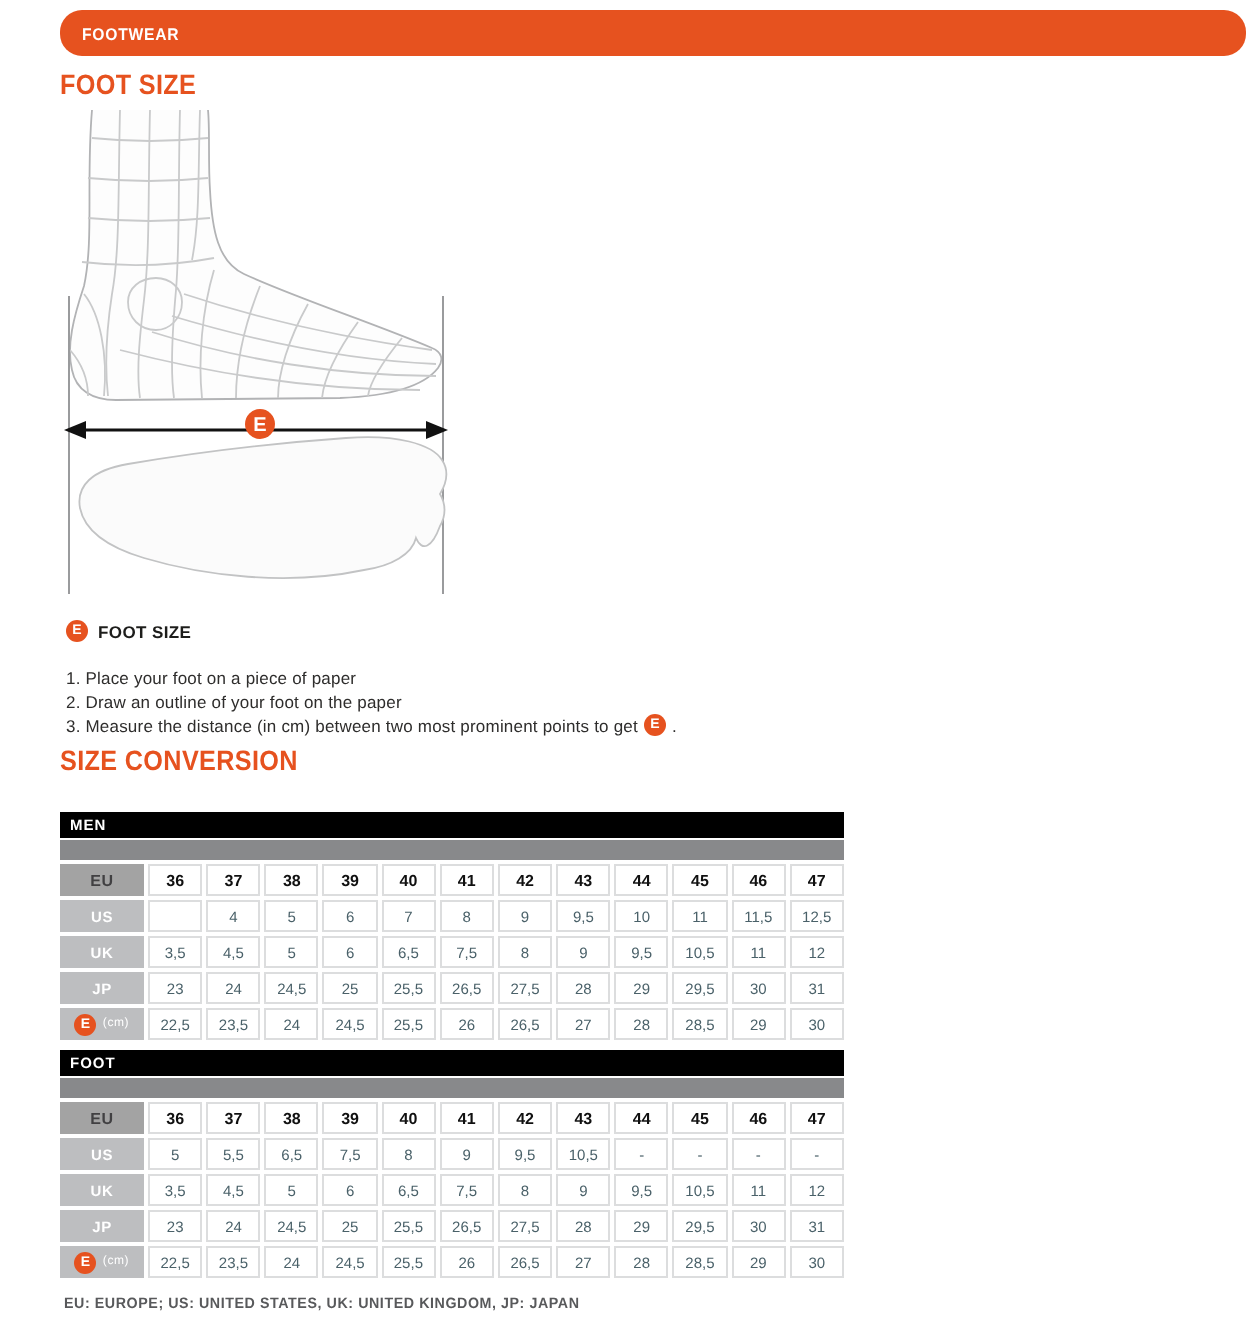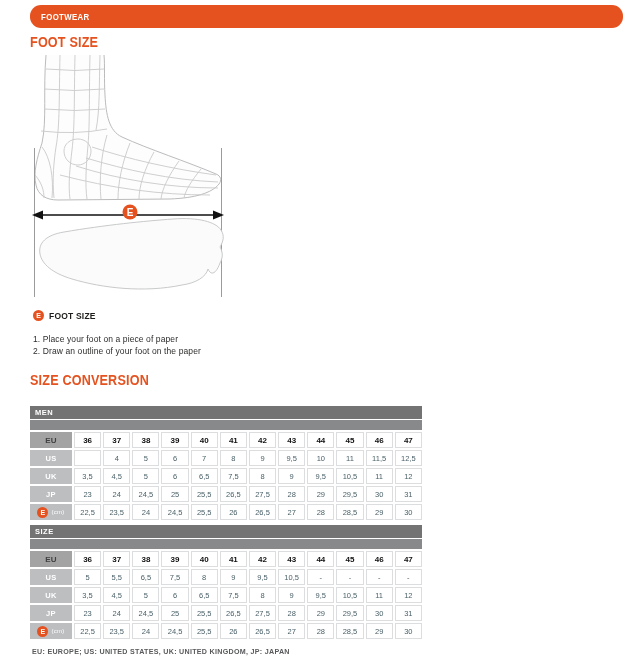--- a/index.html
+++ b/index.html
@@ -34,21 +34,21 @@
   }
   .instructions{
     position:absolute;left:33px;top:333px;font-size:8.5px;color:#2e2d2c;
     line-height:12px;letter-spacing:.1px;
   }
   .instructions .line{display:flex;align-items:flex-start;gap:3px;}
   .size-table{position:absolute;left:30px;width:392px;}
   #men-table{top:406px;}
   #women-table{top:525px;}
   .title-bar{
-    height:13px;background:#737373;color:#fff;font-size:7.5px;font-weight:bold;
+    height:13px;background:#000000;color:#fff;font-size:7.5px;font-weight:bold;
     line-height:13px;padding-left:5px;letter-spacing:.5px;box-sizing:border-box;
   }
   .sub-bar{height:10px;background:#88898b;margin-top:1px;}
   .size-table table{
     border-collapse:separate;border-spacing:2px;table-layout:fixed;
     width:396px;margin-left:-2px;
   }
   .size-table td{
     height:16px;text-align:center;vertical-align:middle;font-size:7.5px;
     padding:0;overflow:hidden;
@@ -126,20 +126,25 @@
   <span class="caption-text">FOOT SIZE</span>
 </div>
 
 <div class="instructions">
   <div class="line">
     <span>1. Place your foot on a piece of paper</span>
   </div>
   <div class="line">
     <span>2. Draw an outline of your foot on the paper</span>
   </div>
+  <div class="line">
+    <span>3. Measure the distance (in cm) between two most prominent points to get</span>
+    <span class="ebadge">E</span>
+    <span>.</span>
+  </div>
 </div>
 
 <h1 class="orange-heading" id="size-conversion-heading">SIZE CONVERSION</h1>
 
 <div class="size-table" id="men-table">
   <div class="title-bar">MEN</div>
   <div class="sub-bar"></div>
   <table>
       <tbody>
         <tr class="row-eu">
@@ -220,21 +225,21 @@
           <td class="val">28</td>
           <td class="val">28,5</td>
           <td class="val">29</td>
           <td class="val">30</td>
         </tr>
       </tbody>
     </table>
 </div>
 
 <div class="size-table" id="women-table">
-  <div class="title-bar">SIZE</div>
+  <div class="title-bar">FOOT</div>
   <div class="sub-bar"></div>
   <table>
       <tbody>
         <tr class="row-eu">
           <td class="lbl">EU</td>
           <td class="val">36</td>
           <td class="val">37</td>
           <td class="val">38</td>
           <td class="val">39</td>
           <td class="val">40</td>

